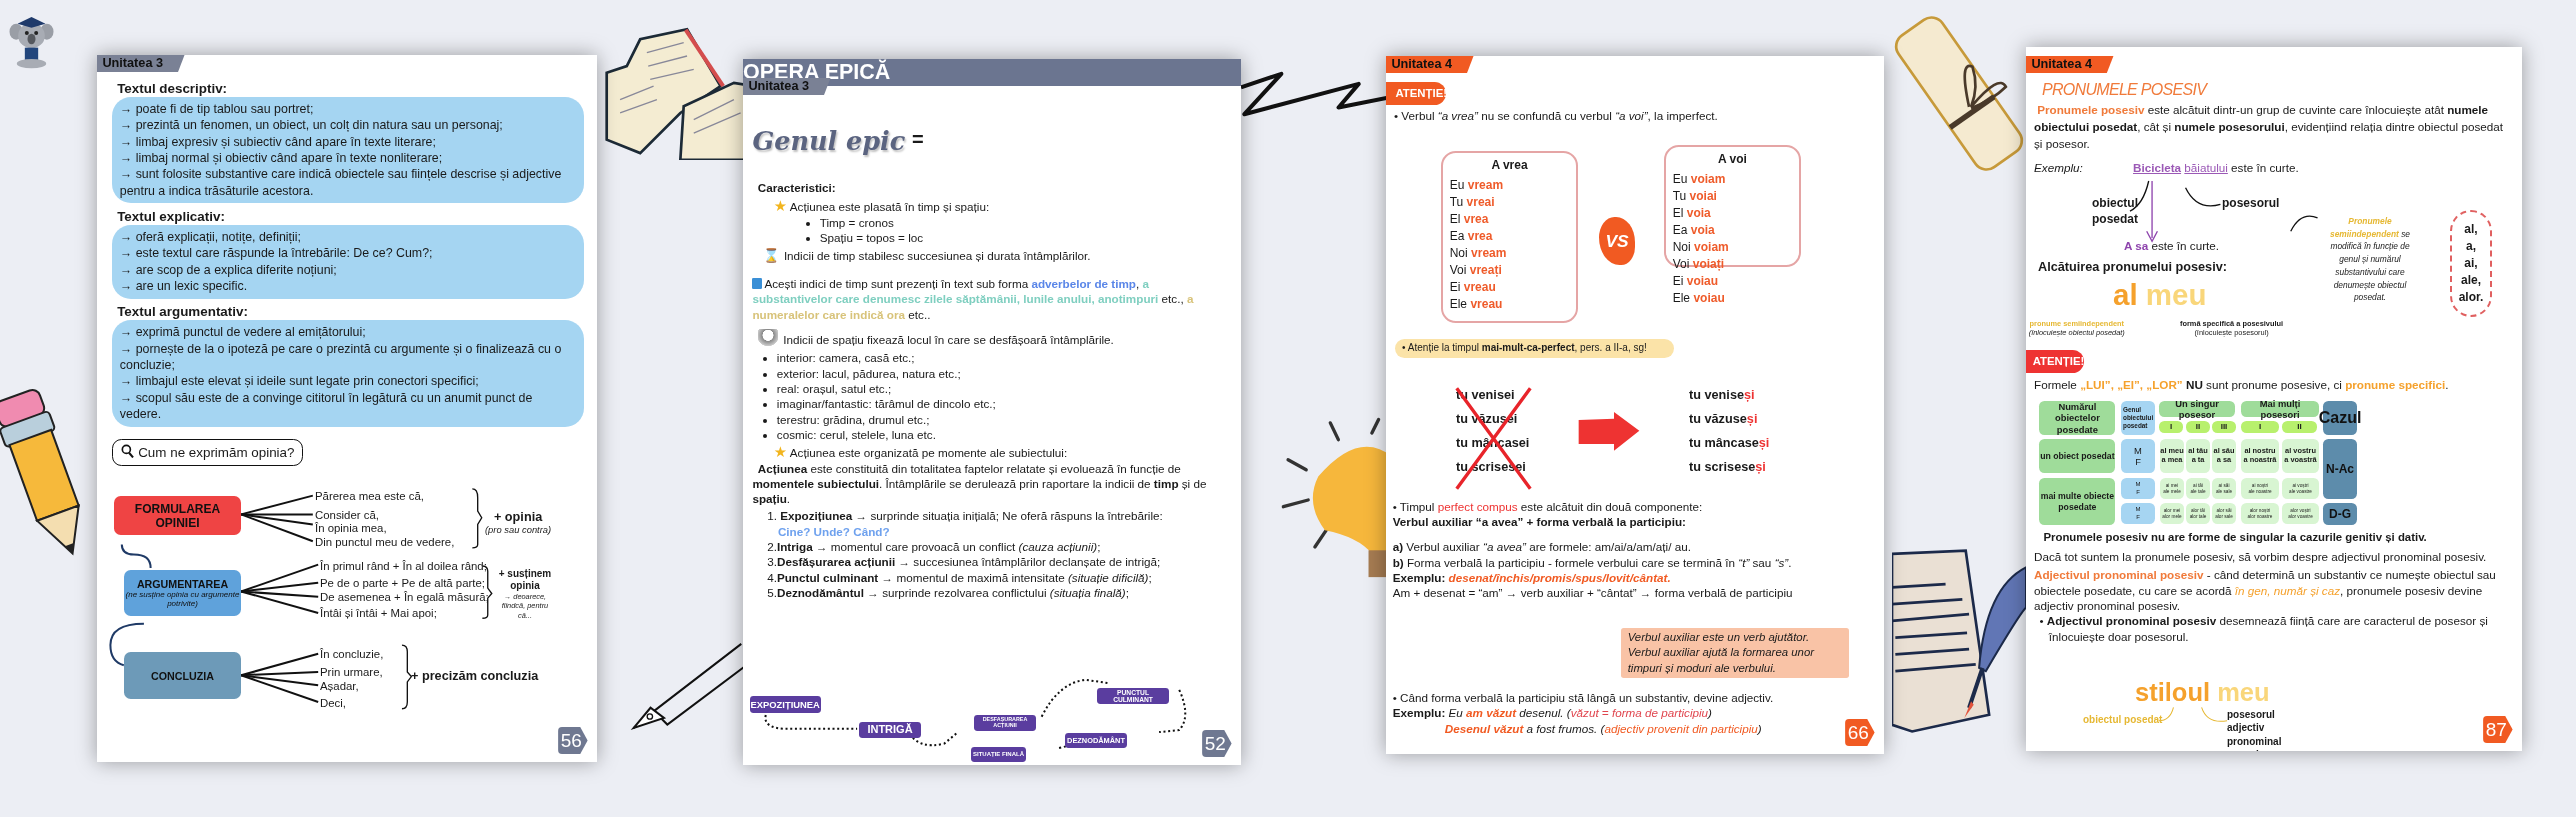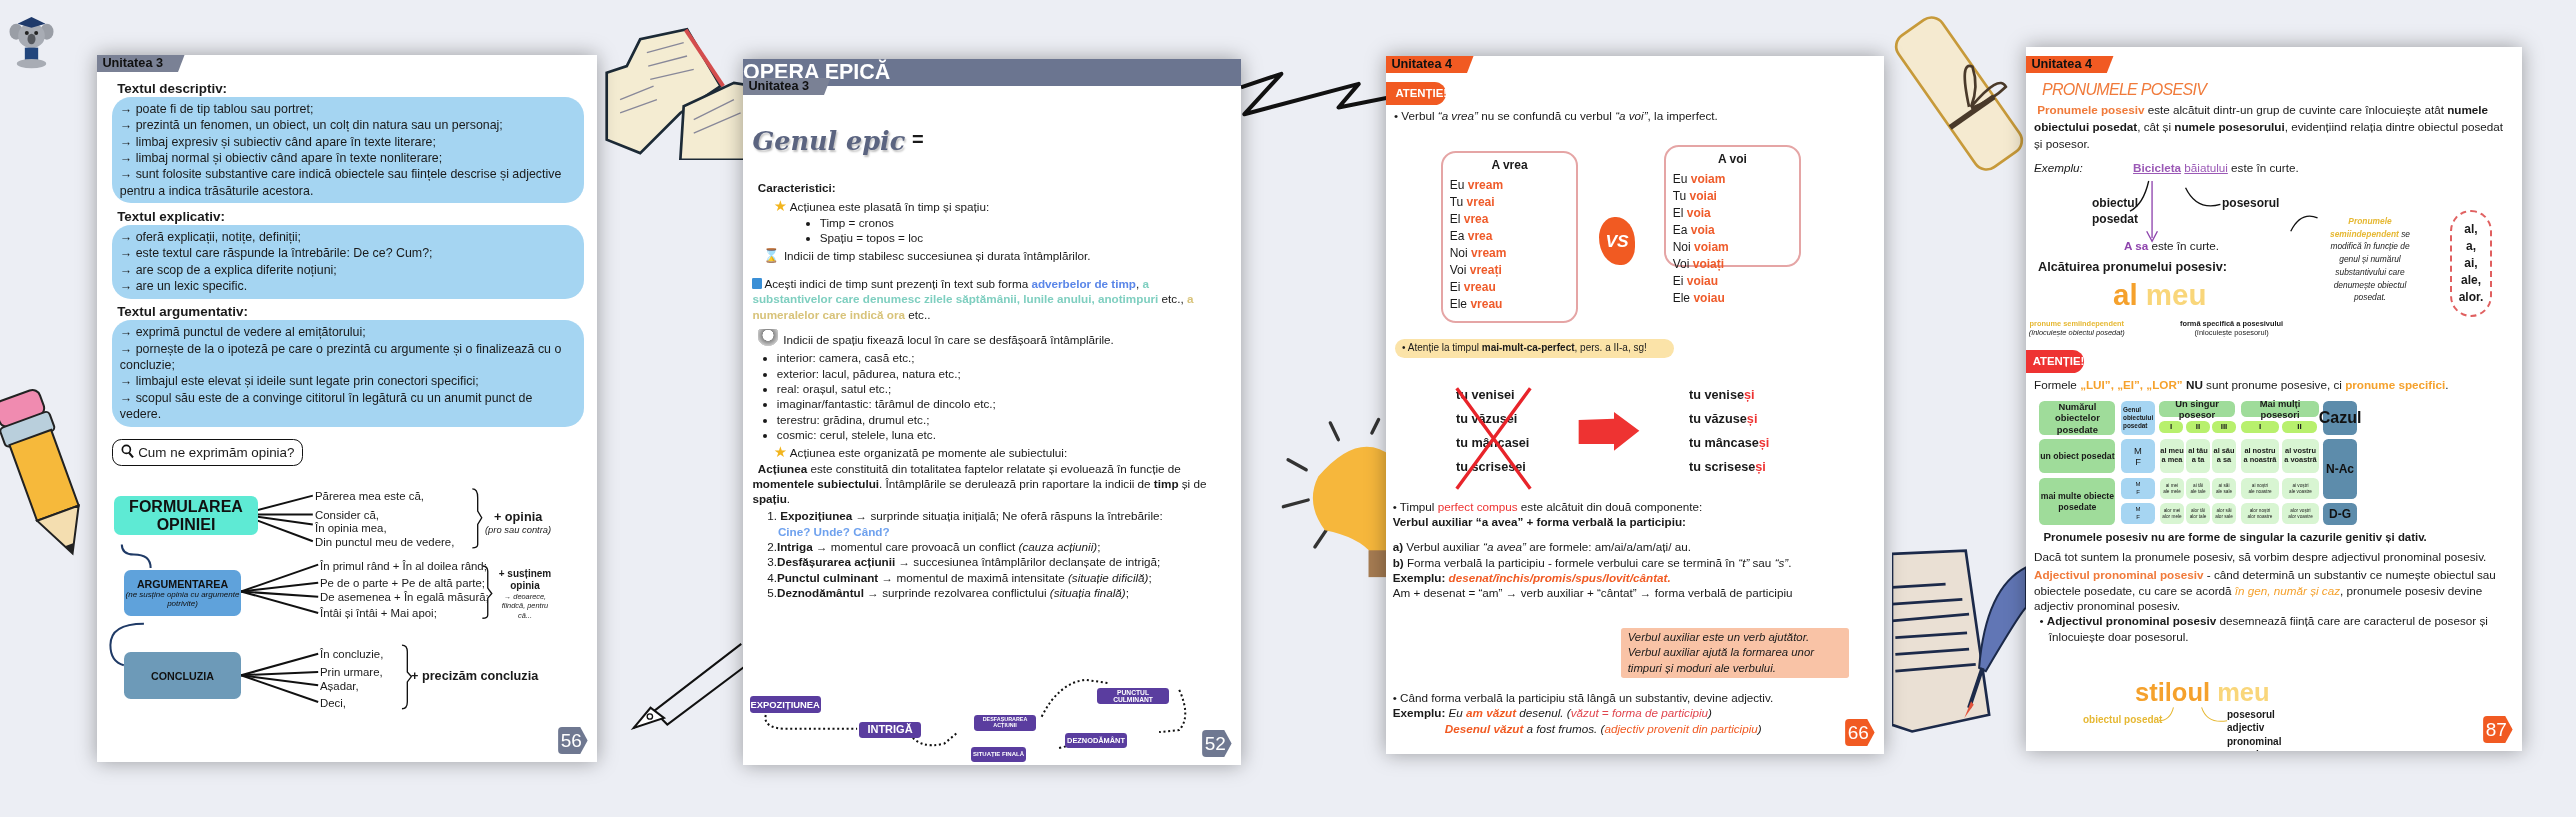--- a/index.html
+++ b/index.html
@@ -185,21 +185,21 @@
     <g stroke="#1f3a66" stroke-width="3" fill="none">
       <path d="M37 730 Q37 745 55 745 Q80 745 80 765"></path>
       <path d="M70 848 Q20 848 20 880 Q20 905 40 910"></path>
     </g>
     <g stroke="#111" stroke-width="2" fill="none">
       <path d="M560 647 Q568 647 568 660 L568 680 L574 690 L568 700 L568 730 Q568 735 560 735"></path>
       <path d="M575 762 Q583 762 583 770 L583 795 L589 803 L583 810 L583 835 Q583 840 575 840"></path>
       <path d="M455 880 Q463 880 463 890 L463 920 L469 927 L463 935 L463 965 Q463 975 455 975"></path>
     </g>
   </svg>
-  <div class="mbox" style="left:17px;top:441px;width:144px;height:39px;background:#5eead4;font-size:16px">
+  <div class="mbox" style="left:17px;top:441px;width:127px;height:39px;background:#ef4444;font-size:12px">
     <span>FORMULAREA OPINIEI</span>
   </div>
   <div class="phr" style="left:218px;top:434px">Părerea mea este că,</div>
   <div class="phr" style="left:218px;top:453px">Consider că,</div>
   <div class="phr" style="left:218px;top:466px">În opinia mea,</div>
   <div class="phr" style="left:218px;top:480px">Din punctul meu de vedere,</div>
   <div class="abs" style="left:388px;top:455px;text-align:center">
     <div style="font-weight:700;font-size:12.7px">+ opinia</div>
     <div style="font-style:italic;font-size:9.4px">(pro sau contra)</div>
   </div>

